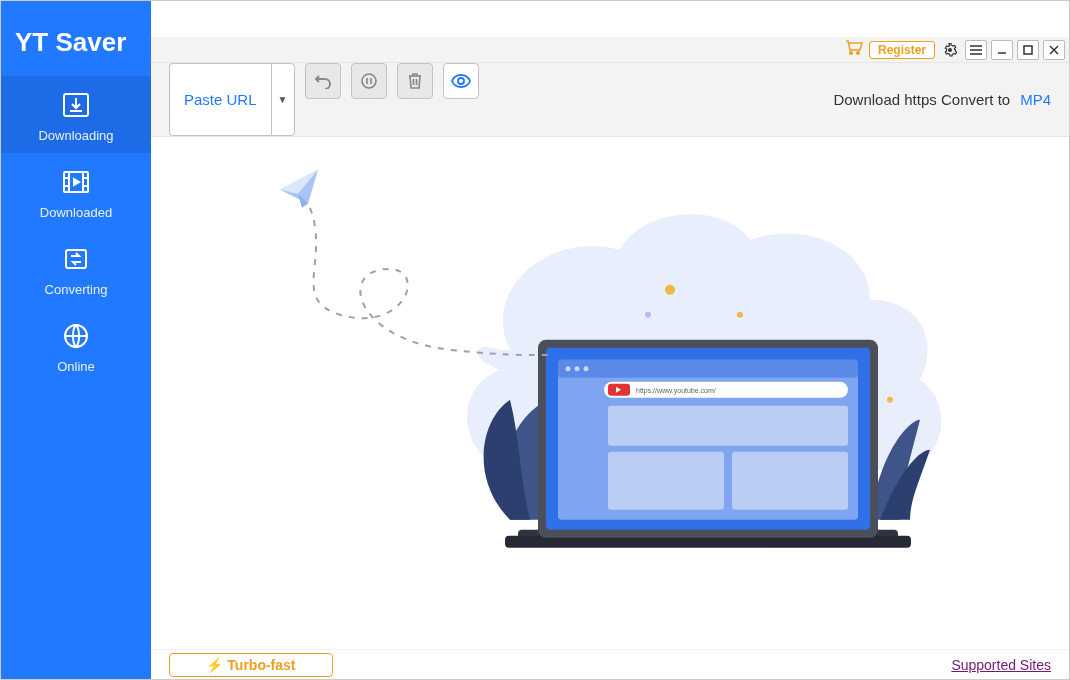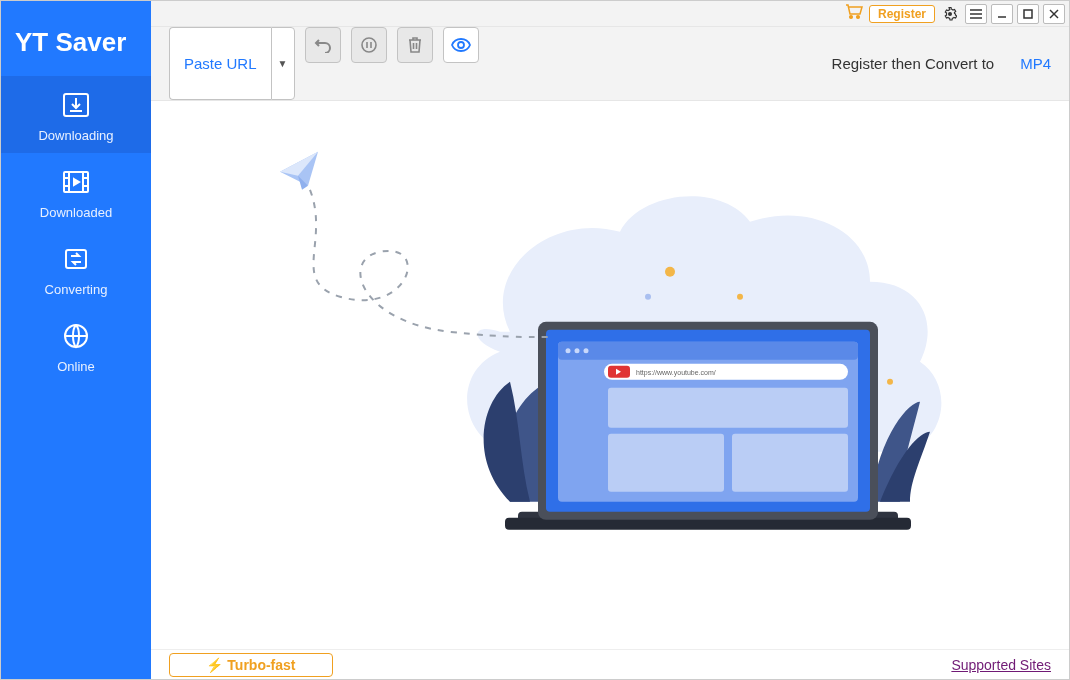--- a/index.html
+++ b/index.html
@@ -12,35 +12,35 @@
     .logo { font-size: 26px; font-weight: 700; padding: 26px 12px 18px 14px; }
     .sidebar-item { display: flex; flex-direction: column; align-items: center; padding: 14px 0 10px; cursor: pointer; }
     .sidebar-item.active { background: #1e6be8; }
     .sidebar-item .icon-wrap { width: 34px; height: 30px; display: flex; align-items: center; justify-content: center; margin-bottom: 8px; }
     .sidebar-item-label { font-size: 13px; color: #e8f0ff; }
     
     
     .main { flex: 1; display: flex; flex-direction: column; background: #fff; min-width: 0; }
     
     
-    .titlebar { height: 26px; background: #f3f3f3; display: flex; justify-content: flex-end; align-items: center; padding: 0 4px; gap: 4px; border-bottom: 1px solid #e6e6e6; }
+    .titlebar { height: 26px; background: #f3f3f3; display: flex; justify-content: flex-end; align-items: center; padding: 0 4px; gap: 4px; border-bottom: 1px solid #e6e6e6; margin-top: 36px; }
     .tb-btn { width: 22px; height: 20px; border: 1px solid #bbb; background: #fff; border-radius: 2px; display: flex; align-items: center; justify-content: center; cursor: pointer; font-size: 12px; color: #333; }
     .tb-btn.noborder { border: none; background: transparent; }
     .register-btn { border: 1px solid #f0a020; color: #f0a020; background: #fff; padding: 1px 8px; border-radius: 3px; font-size: 12px; font-weight: 600; cursor: pointer; }
     .cart-icon { color: #f0a020; font-size: 16px; margin-right: 2px; }
     
     
     .toolbar { height: 74px; background: #f3f3f3; display: flex; padding: 0 18px; border-bottom: 1px solid #e6e6e6; }
     .paste-url-group { display: flex; }
     .paste-url-btn { border: 1px solid #c3c3c3; background: #fff; color: #2179ff; padding: 8px 14px; border-radius: 4px 0 0 4px; font-size: 15px; cursor: pointer; border-right: none; }
     .paste-url-dd { border: 1px solid #c3c3c3; background: #fff; color: #555; width: 24px; border-radius: 0 4px 4px 0; font-size: 10px; cursor: pointer; display: flex; align-items: center; justify-content: center; }
     .tool-btn { width: 36px; height: 36px; margin-left: 10px; border: 1px solid #c3c3c3; background: #e8e8e8; border-radius: 4px; display: flex; align-items: center; justify-content: center; cursor: pointer; color: #888; font-size: 16px; }
     .tool-btn.eye { background: #fff; color: #2179ff; }
     .toolbar-right { margin-left: auto; display: flex; align-items: center; font-size: 15px; color: #333; }
-    .format-link { margin-left: 26px; color: #2179ff; cursor: pointer; font-weight: 500; }
+    .format-link { margin-left: 10px; color: #2179ff; cursor: pointer; font-weight: 500; }
     
     
     .canvas { flex: 1; position: relative; background: #fff; overflow: hidden; }
     
     
     .footer { height: 30px; display: flex; align-items: center; padding: 0 18px; border-top: 1px solid #eee; }
     .turbo-btn { border: 1px solid #f0a020; color: #f0a020; background: #fff; padding: 3px 36px; border-radius: 4px; font-size: 14px; font-weight: 600; cursor: pointer; }
     .supported-link { margin-left: auto; color: #701a75; text-decoration: underline; font-size: 14px; cursor: pointer; }
     
     
@@ -175,21 +175,21 @@
             <line x1="8.5" y1="6" x2="8.5" y2="12"></line>
           </svg>
       </div>
       <div class="tool-btn eye">
         <svg width="20" height="14" viewBox="0 0 20 14" fill="none" stroke="#2179ff" stroke-width="1.8">
             <path d="M1 7 C3 2 7 1 10 1 C13 1 17 2 19 7 C17 12 13 13 10 13 C7 13 3 12 1 7 Z"></path>
             <circle cx="10" cy="7" r="3"></circle>
           </svg>
       </div>
       <div class="toolbar-right">
-        <span>Register then Convert to</span>
+        <span>Download https Convert to</span>
         <a class="format-link">MP4</a>
       </div>
     </div>
 
     <div class="canvas">
       <div class="illus">
         <svg width="720" height="420" viewBox="0 0 720 420">
 
           <path d="M260 190 c-30 -60 40 -120 110 -100 c20 -40 100 -50 130 -10 c60 -20 120 10 120 60 c50 0 70 40 50 80 c30 20 30 70 -10 90 H260 c-50 -10 -60 -80 -10 -100 c-30 -10 -30 -30 0 -20z" fill="#e8eefb"></path>
 

